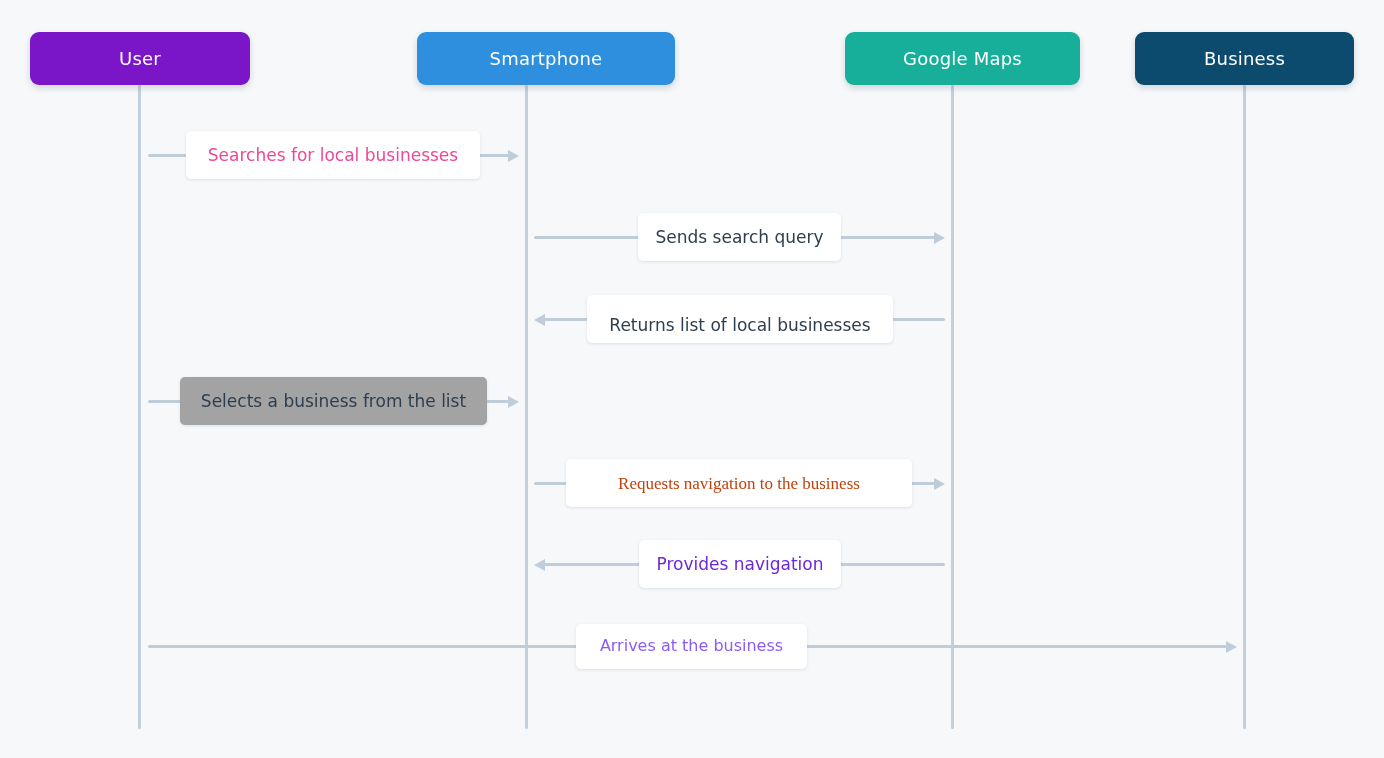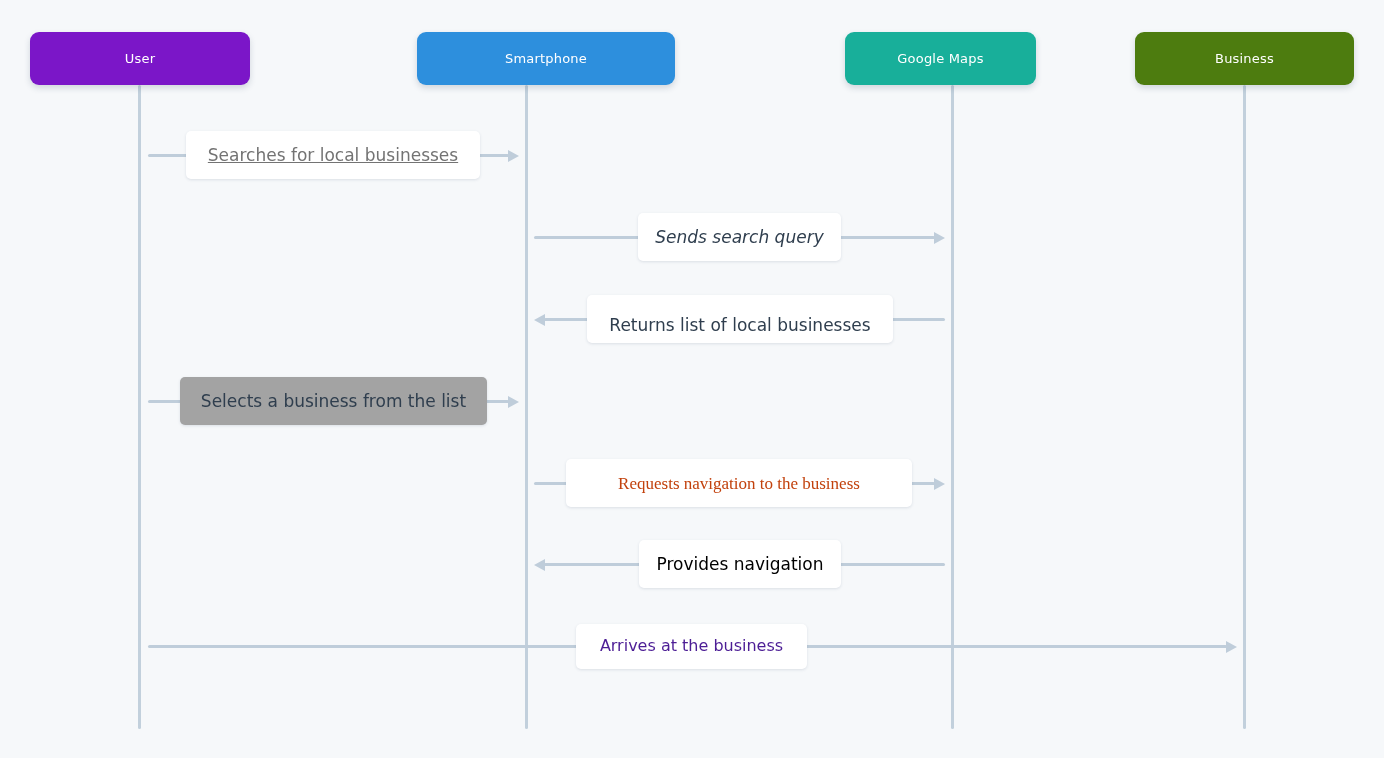--- a/index.html
+++ b/index.html
@@ -34,21 +34,21 @@
     height: 53px;
     border-radius: 9px;
     display: flex;
     align-items: center;
     justify-content: center;
     box-shadow: 0 3px 6px rgba(40,60,90,0.18);
     box-sizing: border-box;
   }
   .actor-label {
     color: #ffffff;
-    font-size: 13px;
+    font-size: 18px;
     letter-spacing: .2px;
     white-space: nowrap;
   }
 
   
   .msg {
     position: absolute;
     height: 0;
   }
   .msg-line {
@@ -104,28 +104,28 @@
       <div class="lifeline" style="left: 138px; top: 85px; height: 644px; background: rgb(194, 208, 220);"></div>
       <div class="lifeline" style="left: 525px; top: 85px; height: 644px; background: rgb(194, 208, 220);"></div>
       <div class="lifeline" style="left: 951px; top: 85px; height: 644px; background: rgb(194, 208, 220);"></div>
       <div class="lifeline" style="left: 1243px; top: 85px; height: 644px; background: rgb(194, 208, 220);"></div>
     </div>
   <div id="messages-layer">
       <div class="msg" style="left: 0px; top: 155px;">
         <div class="msg-line" style="left: 148px; width: 361px; background: rgb(191, 205, 218); top: -1px;"></div>
         <div class="arrow-head right" style="left: 508px; border-left-color: rgb(191, 205, 218);"></div>
         <div class="msg-label" style="left: 186px; width: 294px; height: 48px; top: -24px; background: rgb(255, 255, 255);">
-          <span style="color: #737373; text-decoration: underline;">Searches for local businesses</span>
+          <span style="color: #ec4899;">Searches for local businesses</span>
         </div>
       </div>
       <div class="msg" style="left: 0px; top: 237px;">
         <div class="msg-line" style="left: 534px; width: 401px; background: rgb(191, 205, 218); top: -1px;"></div>
         <div class="arrow-head right" style="left: 934px; border-left-color: rgb(191, 205, 218);"></div>
         <div class="msg-label" style="left: 638px; width: 203px; height: 48px; top: -24px; background: rgb(255, 255, 255);">
-          <span style="color: rgb(47, 62, 78); font-style: italic;">Sends search query</span>
+          <span style="color: rgb(47, 62, 78);">Sends search query</span>
         </div>
       </div>
       <div class="msg" style="left: 0px; top: 319px;">
         <div class="msg-line" style="left: 544px; width: 401px; background: rgb(191, 205, 218); top: -1px;"></div>
         <div class="arrow-head left" style="left: 534px; border-right-color: rgb(191, 205, 218);"></div>
         <div class="msg-label" style="left: 587px; width: 306px; height: 48px; top: -24px; background: rgb(255, 255, 255);">
           <span style="color: rgb(47, 62, 78); margin-top: 12px;">Returns list of local businesses</span>
         </div>
       </div>
       <div class="msg" style="left: 0px; top: 401px;">
@@ -139,38 +139,38 @@
         <div class="msg-line" style="left: 534px; width: 401px; background: rgb(191, 205, 218); top: -1px;"></div>
         <div class="arrow-head right" style="left: 934px; border-left-color: rgb(191, 205, 218);"></div>
         <div class="msg-label" style="left: 566px; width: 346px; height: 48px; top: -24px; background: rgb(255, 255, 255);">
           <span style="color: #c2410c; font-family: Liberation Serif, serif;">Requests navigation to the business</span>
         </div>
       </div>
       <div class="msg" style="left: 0px; top: 564px;">
         <div class="msg-line" style="left: 544px; width: 401px; background: rgb(191, 205, 218); top: -1px;"></div>
         <div class="arrow-head left" style="left: 534px; border-right-color: rgb(191, 205, 218);"></div>
         <div class="msg-label" style="left: 639px; width: 202px; height: 48px; top: -24px; background: rgb(255, 255, 255);">
-          <span style="color: #000000; text-align: right;">Provides navigation</span>
+          <span style="color: #6d28d9; text-align: right;">Provides navigation</span>
         </div>
       </div>
       <div class="msg" style="left: 0px; top: 646px;">
         <div class="msg-line" style="left: 148px; width: 1079px; background: rgb(191, 205, 218); top: -1px;"></div>
         <div class="arrow-head right" style="left: 1226px; border-left-color: rgb(191, 205, 218);"></div>
         <div class="msg-label thin" style="left: 576px; width: 231px; height: 45px; top: -22.5px; background: rgb(255, 255, 255);">
-          <span style="color: #4c1d95;">Arrives at the business</span>
+          <span style="color: #8b5cf6;">Arrives at the business</span>
         </div>
       </div>
     </div>
   <div id="actors-layer">
       <div class="actor" style="left: 30px; top: 32px; width: 220px; background: rgb(123, 22, 200);">
         <span class="actor-label">User</span>
       </div>
       <div class="actor" style="left: 417px; top: 32px; width: 258px; background: rgb(45, 143, 221);">
         <span class="actor-label">Smartphone</span>
       </div>
-      <div class="actor" style="left: 845px; top: 32px; width: 191px; background: rgb(24, 175, 154);">
+      <div class="actor" style="left: 845px; top: 32px; width: 235px; background: rgb(24, 175, 154);">
         <span class="actor-label">Google Maps</span>
       </div>
-      <div class="actor" style="left: 1135px; top: 32px; width: 219px; background: #4d7c0f;">
+      <div class="actor" style="left: 1135px; top: 32px; width: 219px; background: #0c4a6e;">
         <span class="actor-label">Business</span>
       </div>
     </div>
 </div>
 
 </body></html>

